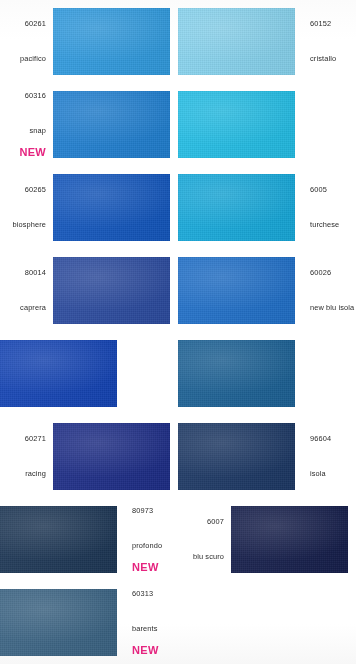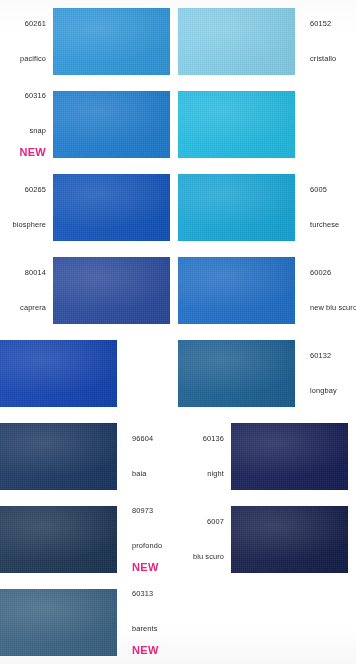--- a/index.html
+++ b/index.html
@@ -195,61 +195,57 @@
           <span class="name">caprera</span>
         </div>
         <div class="swatch-wrap">
           <div class="shadow"></div>
           <div class="swatch" style="background: rgb(42, 74, 158);"></div>
         </div>
       </div>
       <div class="cell right">
         <div class="label">
           <span class="code">60026</span>
-          <span class="name">new blu scuro</span>
+          <span class="name">new blu isola</span>
         </div>
         <div class="swatch-wrap">
           <div class="shadow"></div>
           <div class="swatch" style="background: rgb(31, 111, 200);"></div>
         </div>
       </div>
       <div class="cell left">
         <div class="swatch-wrap">
           <div class="shadow"></div>
           <div class="swatch" style="background: rgb(19, 67, 180);"></div>
         </div>
       </div>
       <div class="cell right">
-        <div class="label">
-          <span class="code">60132</span>
-          <span class="name">longbay</span>
-        </div>
         <div class="swatch-wrap">
           <div class="shadow"></div>
           <div class="swatch" style="background: rgb(27, 96, 148);"></div>
         </div>
       </div>
+      <div class="cell left">
+        <div class="label">
+          <span class="code">60271</span>
+          <span class="name">racing</span>
+        </div>
+        <div class="swatch-wrap">
+          <div class="shadow"></div>
+          <div class="swatch" style="background: rgb(28, 43, 134);"></div>
+        </div>
+      </div>
       <div class="cell right">
         <div class="label">
           <span class="code">96604</span>
-          <span class="name">baia</span>
+          <span class="name">isola</span>
         </div>
         <div class="swatch-wrap">
           <div class="shadow"></div>
           <div class="swatch" style="background: rgb(27, 54, 99);"></div>
-        </div>
-      </div>
-      <div class="cell left">
-        <div class="label">
-          <span class="code">60136</span>
-          <span class="name">night</span>
-        </div>
-        <div class="swatch-wrap">
-          <div class="shadow"></div>
-          <div class="swatch" style="background: rgb(21, 30, 85);"></div>
         </div>
       </div>
       <div class="cell right">
         <div class="label">
           <span class="code">80973</span>
           <span class="name">profondo</span>
           <span class="newbadge">NEW</span>
         </div>
         <div class="swatch-wrap">
           <div class="shadow"></div>

